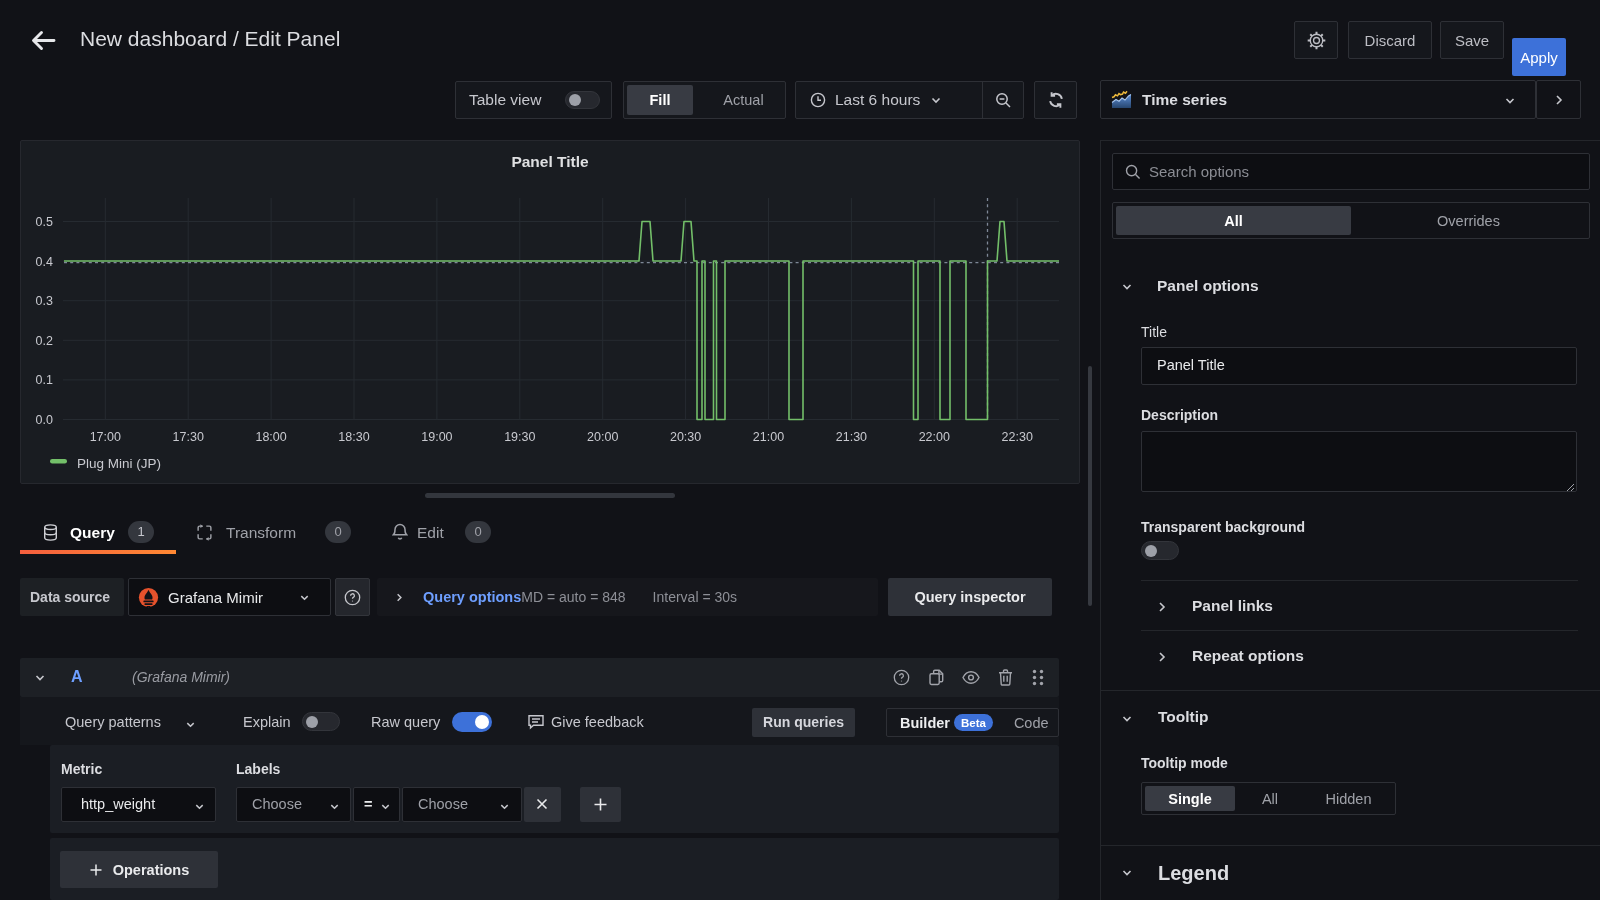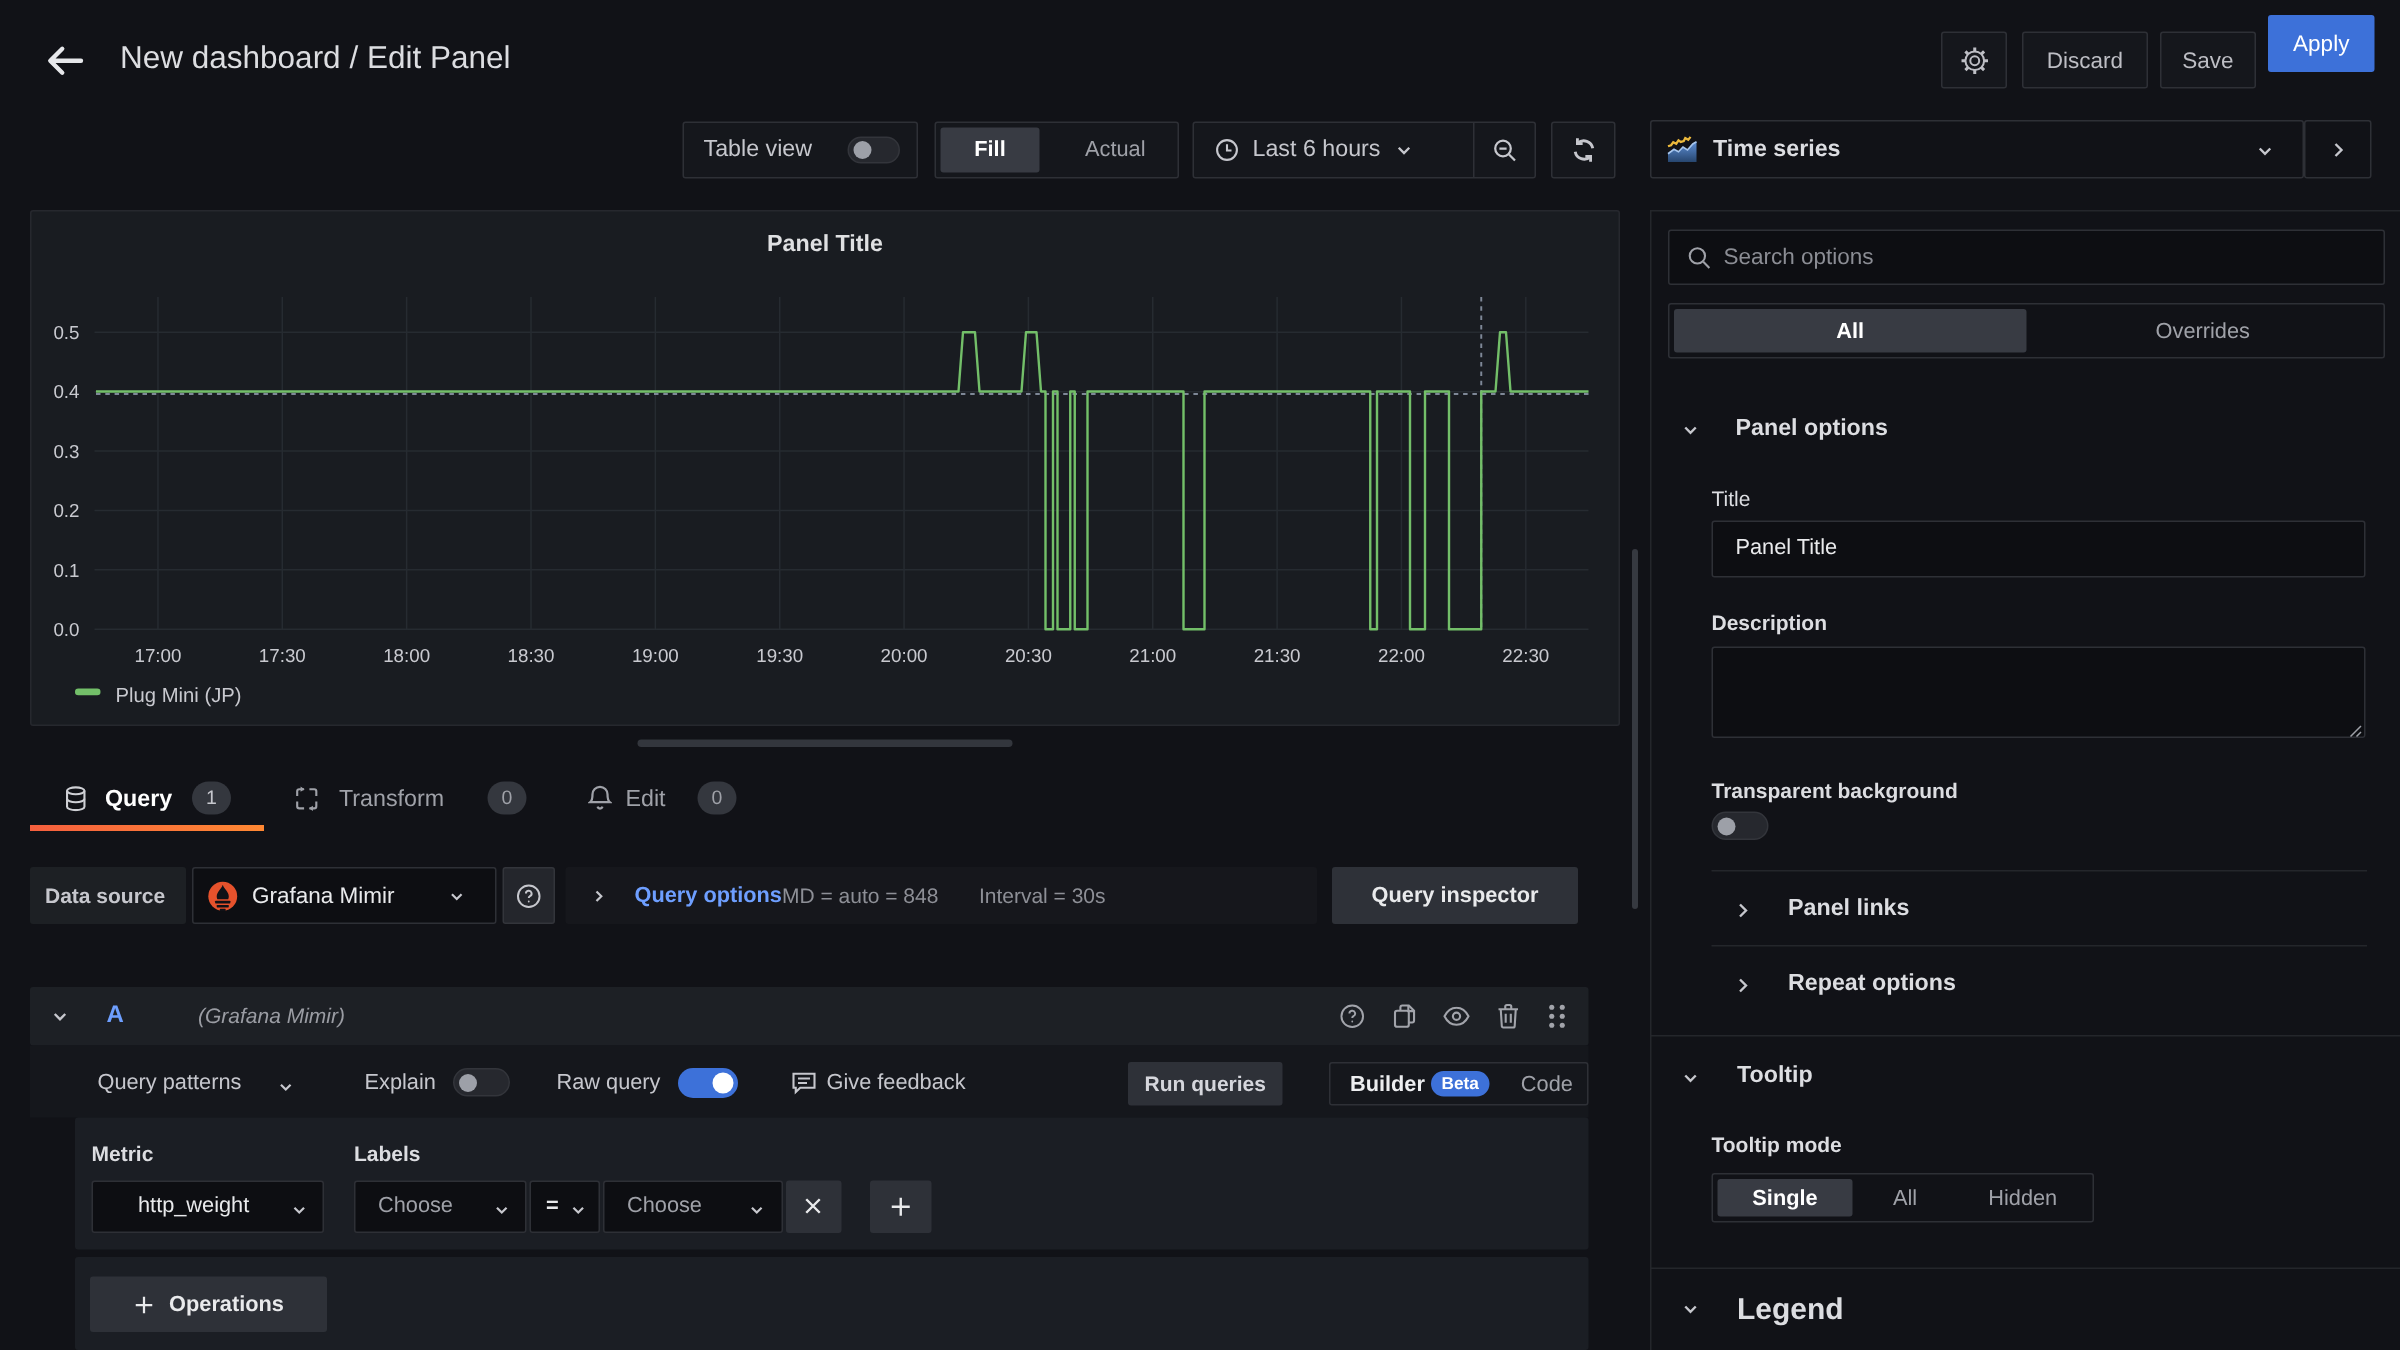--- a/index.html
+++ b/index.html
@@ -24,21 +24,21 @@
   <svg width="23" height="23" viewBox="0 0 24 24" fill="none" stroke="#BDBEC4" stroke-width="1.4">
     <circle cx="12" cy="12" r="6.5"></circle>
     <circle cx="12" cy="12" r="3.1"></circle>
     <g stroke-width="2.1">
       <path d="M18.5 12 H21.2 M16.6 16.6 L18.5 18.5 M12 18.5 V21.2 M7.4 16.6 L5.5 18.5 M5.5 12 H2.8 M7.4 7.4 L5.5 5.5 M12 5.5 V2.8 M16.6 7.4 L18.5 5.5"></path>
     </g>
   </svg>
 </div>
 <div class="btn" style="left:1348px;top:21px;width:84px;">Discard</div>
 <div class="btn" style="left:1440px;top:21px;width:64px;">Save</div>
-<div class="btn" style="left:1512px;top:10px;width:71px;background:#3D71D9;border:none;color:#FFFFFF;">Apply</div>
+<div class="btn" style="left:1512px;top:38px;width:54px;background:#3D71D9;border:none;color:#FFFFFF;">Apply</div>
 
 <div class="btn" style="left:455px;top:81px;width:157px;justify-content:flex-start;padding-left:13px;">
   <span style="font-size:15.5px;color:#C6C7CD;">Table view</span>
   <span class="abs" style="left:109px;top:9px;width:35px;height:18px;border-radius:9px;background:#26282E;border:1px solid #33353B;">
     <span class="abs" style="left:3px;top:2px;width:12px;height:12px;border-radius:50%;background:#9DA0A8;"></span>
   </span>
 </div>
 <div class="abs" style="left:623px;top:81px;width:163px;height:38px;border:1px solid #2E3036;border-radius:2px;background:#15171C;display:flex;padding:3px;">
   <div style="width:66px;background:#383B43;border-radius:2px;color:#FFFFFF;font-weight:bold;font-size:14.5px;display:flex;align-items:center;justify-content:center;">Fill</div>
   <div style="flex:1;color:#9FA1A8;font-size:14.5px;display:flex;align-items:center;justify-content:center;padding-left:12px;">Actual</div>
@@ -249,21 +249,21 @@
 <div class="abs sec" style="left:752px;top:708px;width:103px;height:29px;font-size:14px;font-weight:bold;text-align:center;line-height:29px;">Run queries</div>
 <div class="abs" style="left:886px;top:708px;width:173px;height:29px;border:1px solid #2E3036;border-radius:2px;display:flex;align-items:center;">
   <span style="margin-left:13px;font-size:14.5px;font-weight:bold;color:#EDEEF0;">Builder</span>
   <span style="margin-left:4px;background:#3D71D9;color:#FFFFFF;font-size:11.5px;font-weight:bold;padding:2.5px 7px;border-radius:9px;">Beta</span>
   <span style="margin-left:21px;font-size:14.5px;color:#9FA1A8;">Code</span>
 </div>
 
 <div class="abs" style="left:50px;top:745px;width:1009px;height:88px;background:#1B1E24;border-radius:2px;"></div>
 <div class="abs" style="left:61px;top:761px;font-size:14px;font-weight:bold;color:#DCDDE1;">Metric</div>
 <div class="abs inp" style="left:61px;top:787px;width:155px;height:35px;">
-  <span class="abs" style="left:30px;top:8px;font-size:14.5px;color:#E9EAEC;">http_weight</span>
+  <span class="abs" style="left:19px;top:8px;font-size:14.5px;color:#E9EAEC;">http_weight</span>
   <svg class="abs" style="left:132px;top:13px;" width="11" height="11" viewBox="0 0 12 12" fill="none" stroke="#C6C7CD" stroke-width="1.6">
       <path d="M2.5 4.5 L6 8 L9.5 4.5"></path>
     </svg>
 </div>
 <div class="abs" style="left:236px;top:761px;font-size:14px;font-weight:bold;color:#DCDDE1;">Labels</div>
 <div class="abs inp" style="left:236px;top:787px;width:115px;height:35px;">
   <span class="abs" style="left:15px;top:8px;font-size:14.5px;color:#9FA1A8;">Choose</span>
   <svg class="abs" style="left:92px;top:13px;" width="11" height="11" viewBox="0 0 12 12" fill="none" stroke="#C6C7CD" stroke-width="1.6">
       <path d="M2.5 4.5 L6 8 L9.5 4.5"></path>
     </svg>

